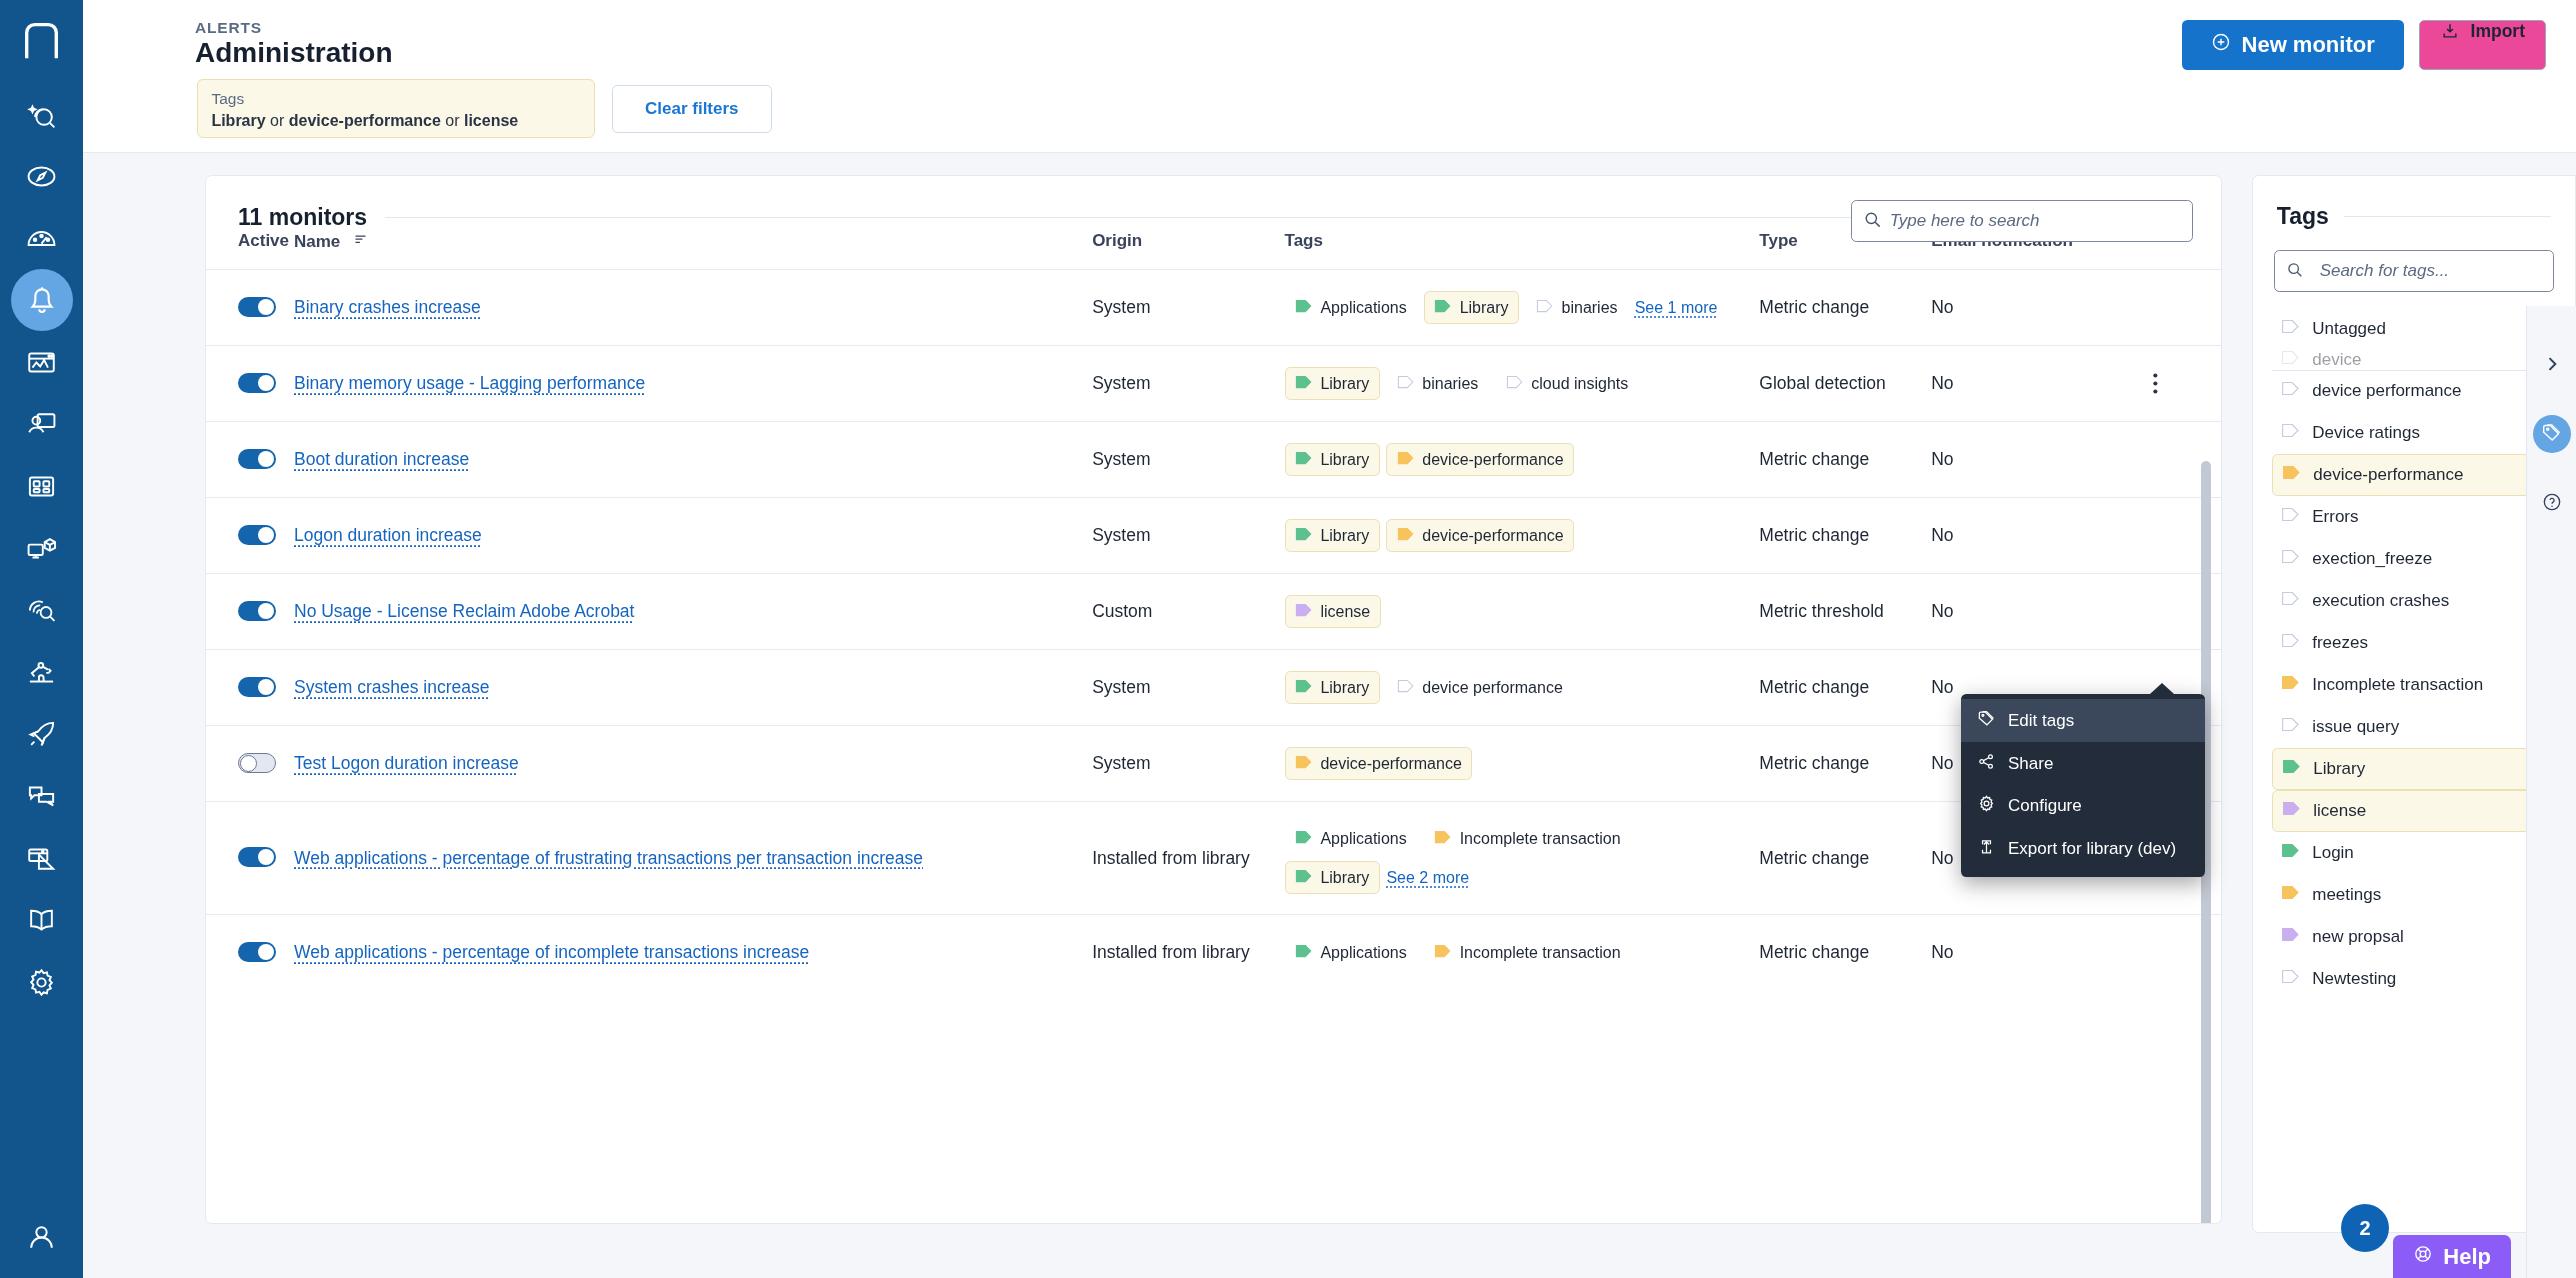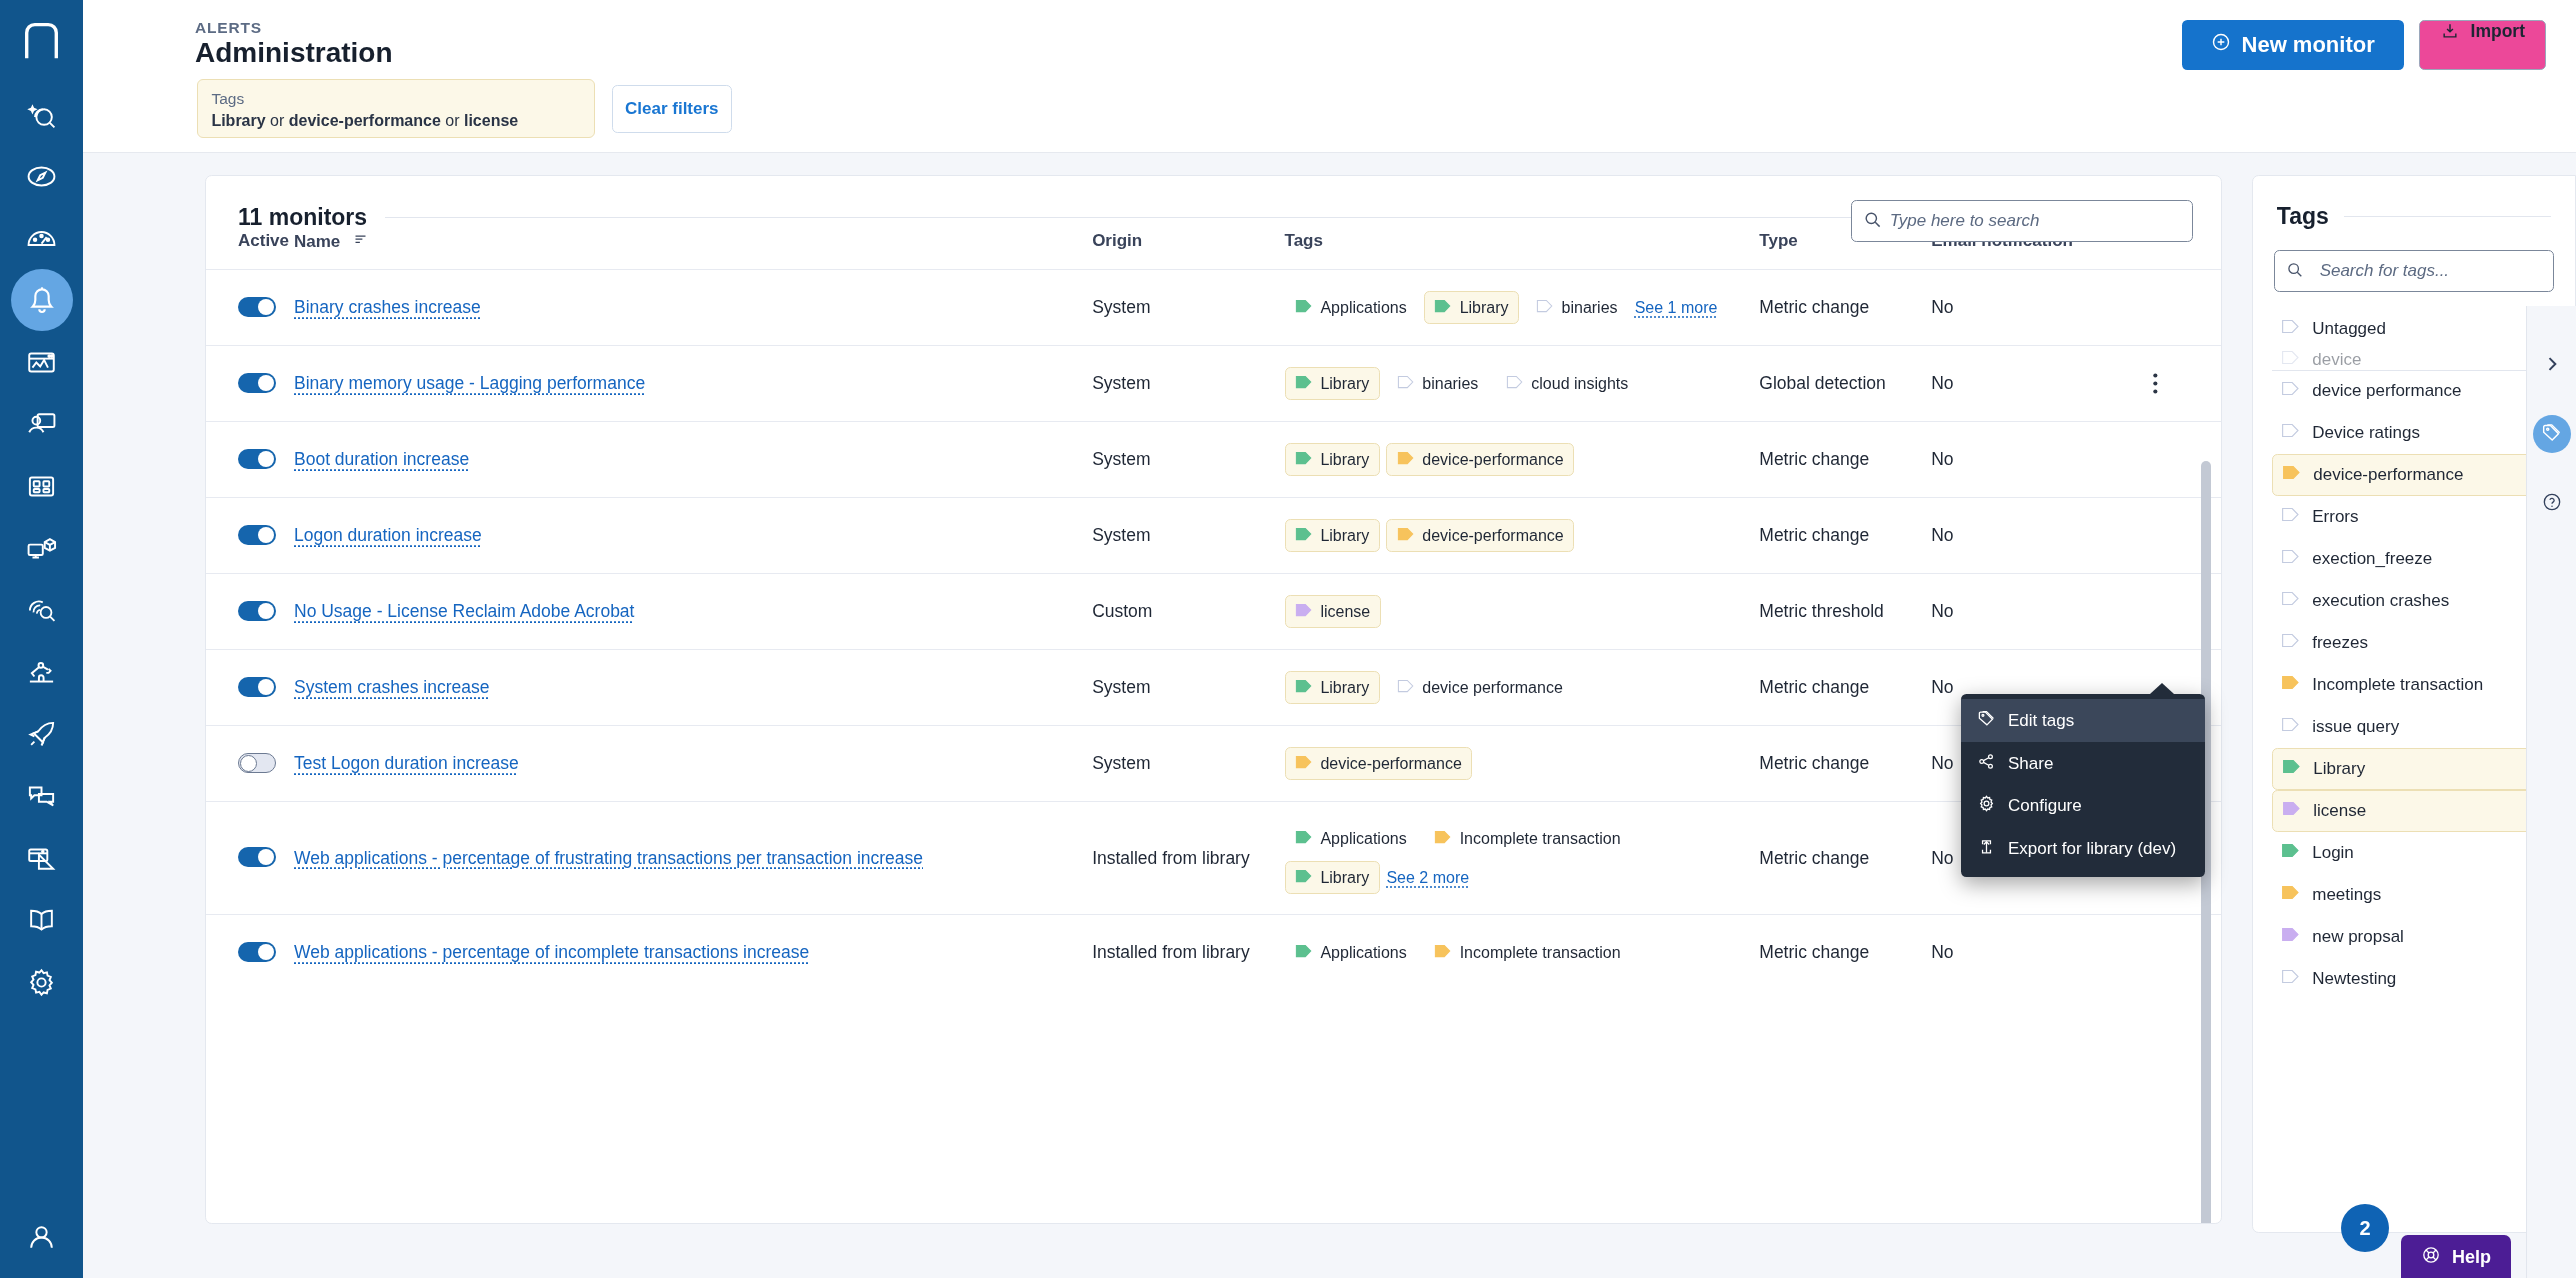--- a/index.html
+++ b/index.html
@@ -43,21 +43,21 @@
     position: absolute; left: 114px; top: 79px;
     width: 398px; height: 59px;
     background: #fcf8e8; border: 0.7px solid #ecdfb4; border-radius: 6px;
     padding: 8.7px 13.4px;
   }
   .filter-chip .fc-label { font-size: 15.5px; color: #5c6b84; line-height: 1.35; }
   .filter-chip .fc-val { font-size: 16px; color: #2a3446; line-height: 1.4; }
   .filter-chip .fc-val b { font-weight: 700; }
   .btn-clear {
     position: absolute; left: 529px; top: 85px;
-    height: 48px; padding: 0 12px;
+    height: 48px; padding: 0 32px;
     background: #ffffff; border: 0.7px solid #cfdcec; border-radius: 5.4px;
     color: #1976d2; font-size: 17px; font-weight: 700;
     display: flex; align-items: center; justify-content: center;
   }
   .hdr-actions { position: absolute; right: 30px; top: 20px; display: flex; gap: 15px; align-items: center; }
   .btn-primary {
     height: 50px; padding: 0 29px; background: #1573cc; border: none; border-radius: 5.4px;
     color: #fff; font-size: 22px; font-weight: 700;
     display: flex; align-items: center; gap: 10.8px;
   }
@@ -203,23 +203,23 @@
   }
   .ctx-item {
     display: flex; align-items: center; gap: 12px;
     padding: 9.4px 16px; font-size: 17px; color: #fff; cursor: pointer;
   }
   .ctx-item.hover { background: #3b475a; }
 
   
   .help-btn {
     position: absolute; right: 65px; bottom: 0; height: 44px;
-    background: #4c1d95; border-radius: 6.7px 6.7px 0 0; color: #fff;
+    background: #8b5cf6; border-radius: 6.7px 6.7px 0 0; color: #fff;
     display: flex; align-items: center; gap: 10.8px; padding: 0 20px;
-    font-size: 18px; font-weight: 700; z-index: 60;
+    font-size: 22px; font-weight: 700; z-index: 60;
   }
   .help-badge {
     position: absolute; right: 187px; bottom: 27px;
     width: 48px; height: 48px; border-radius: 50%; background: #0f63b4;
     color: #fff; font-size: 20px; font-weight: 700;
     display: flex; align-items: center; justify-content: center; z-index: 61;
   }
 
   
   .avatar-wrap { position: absolute; left: 0; bottom: 25.6px; width: 83px; display: flex; justify-content: center; }

